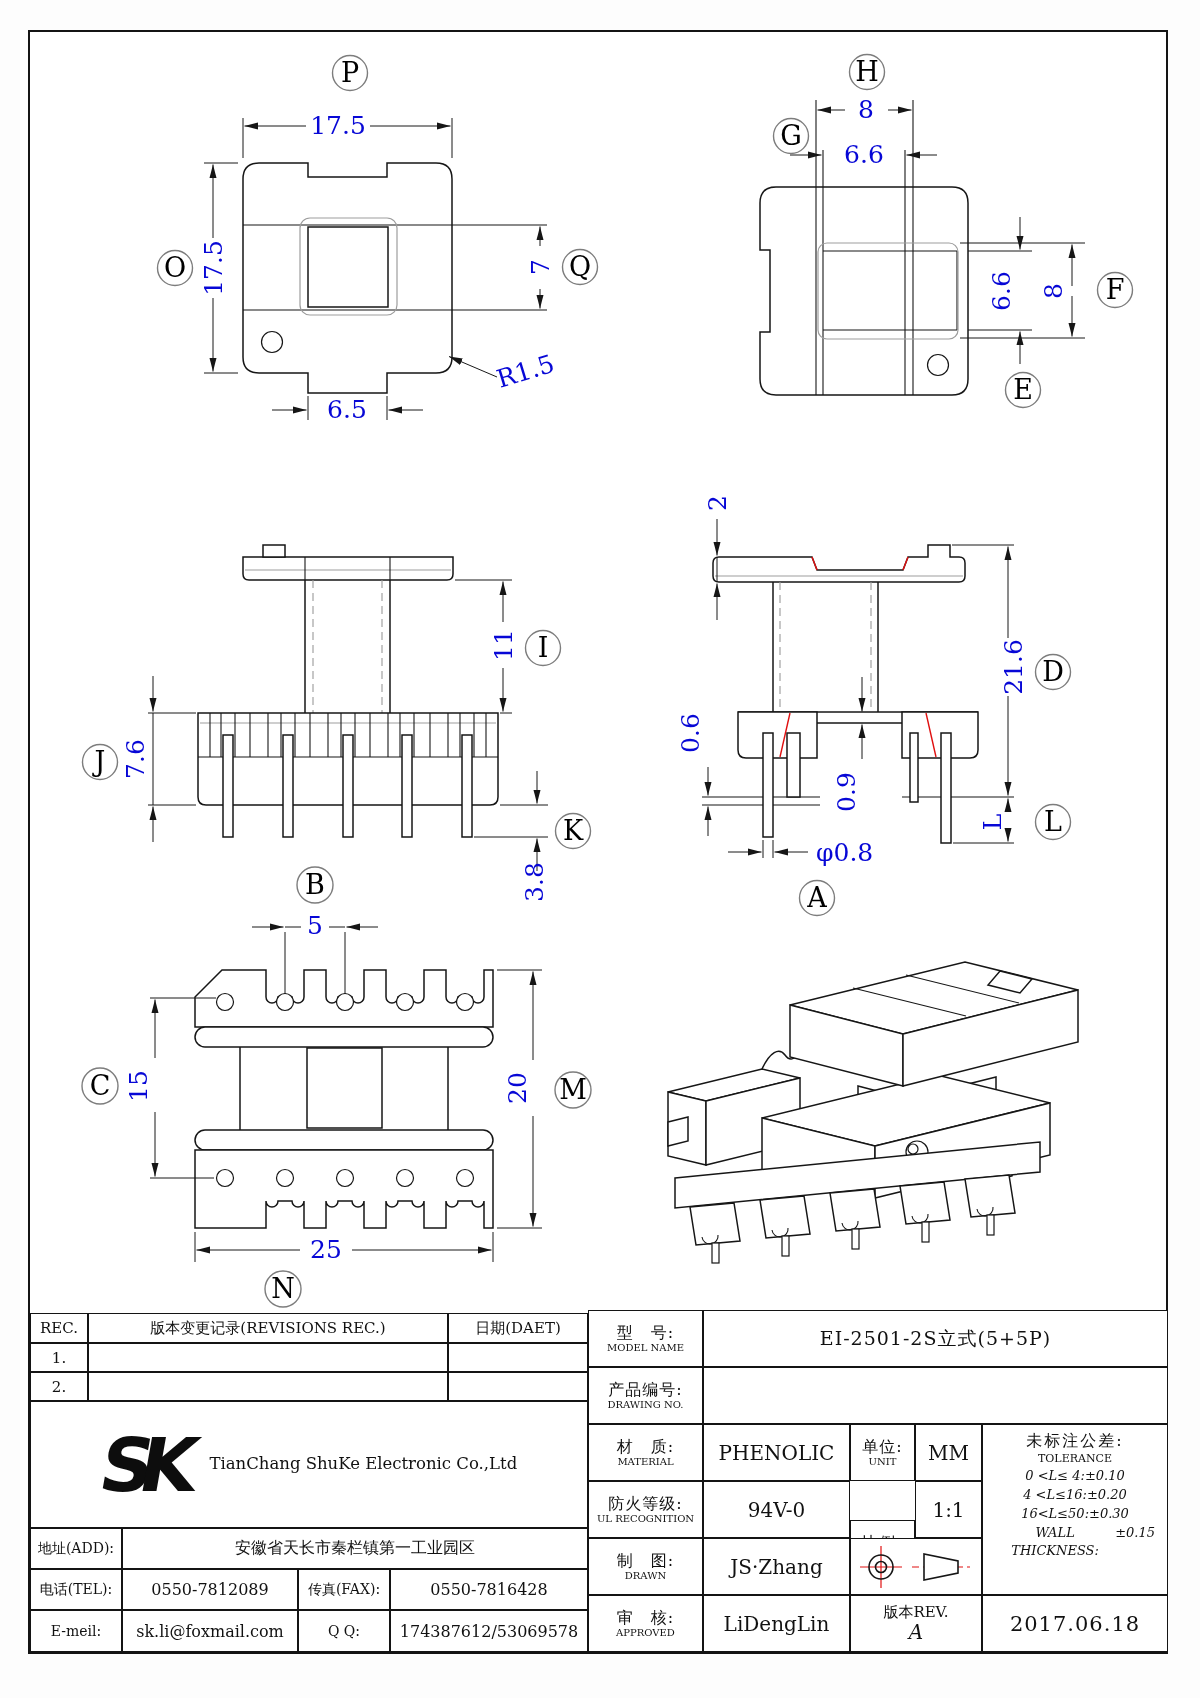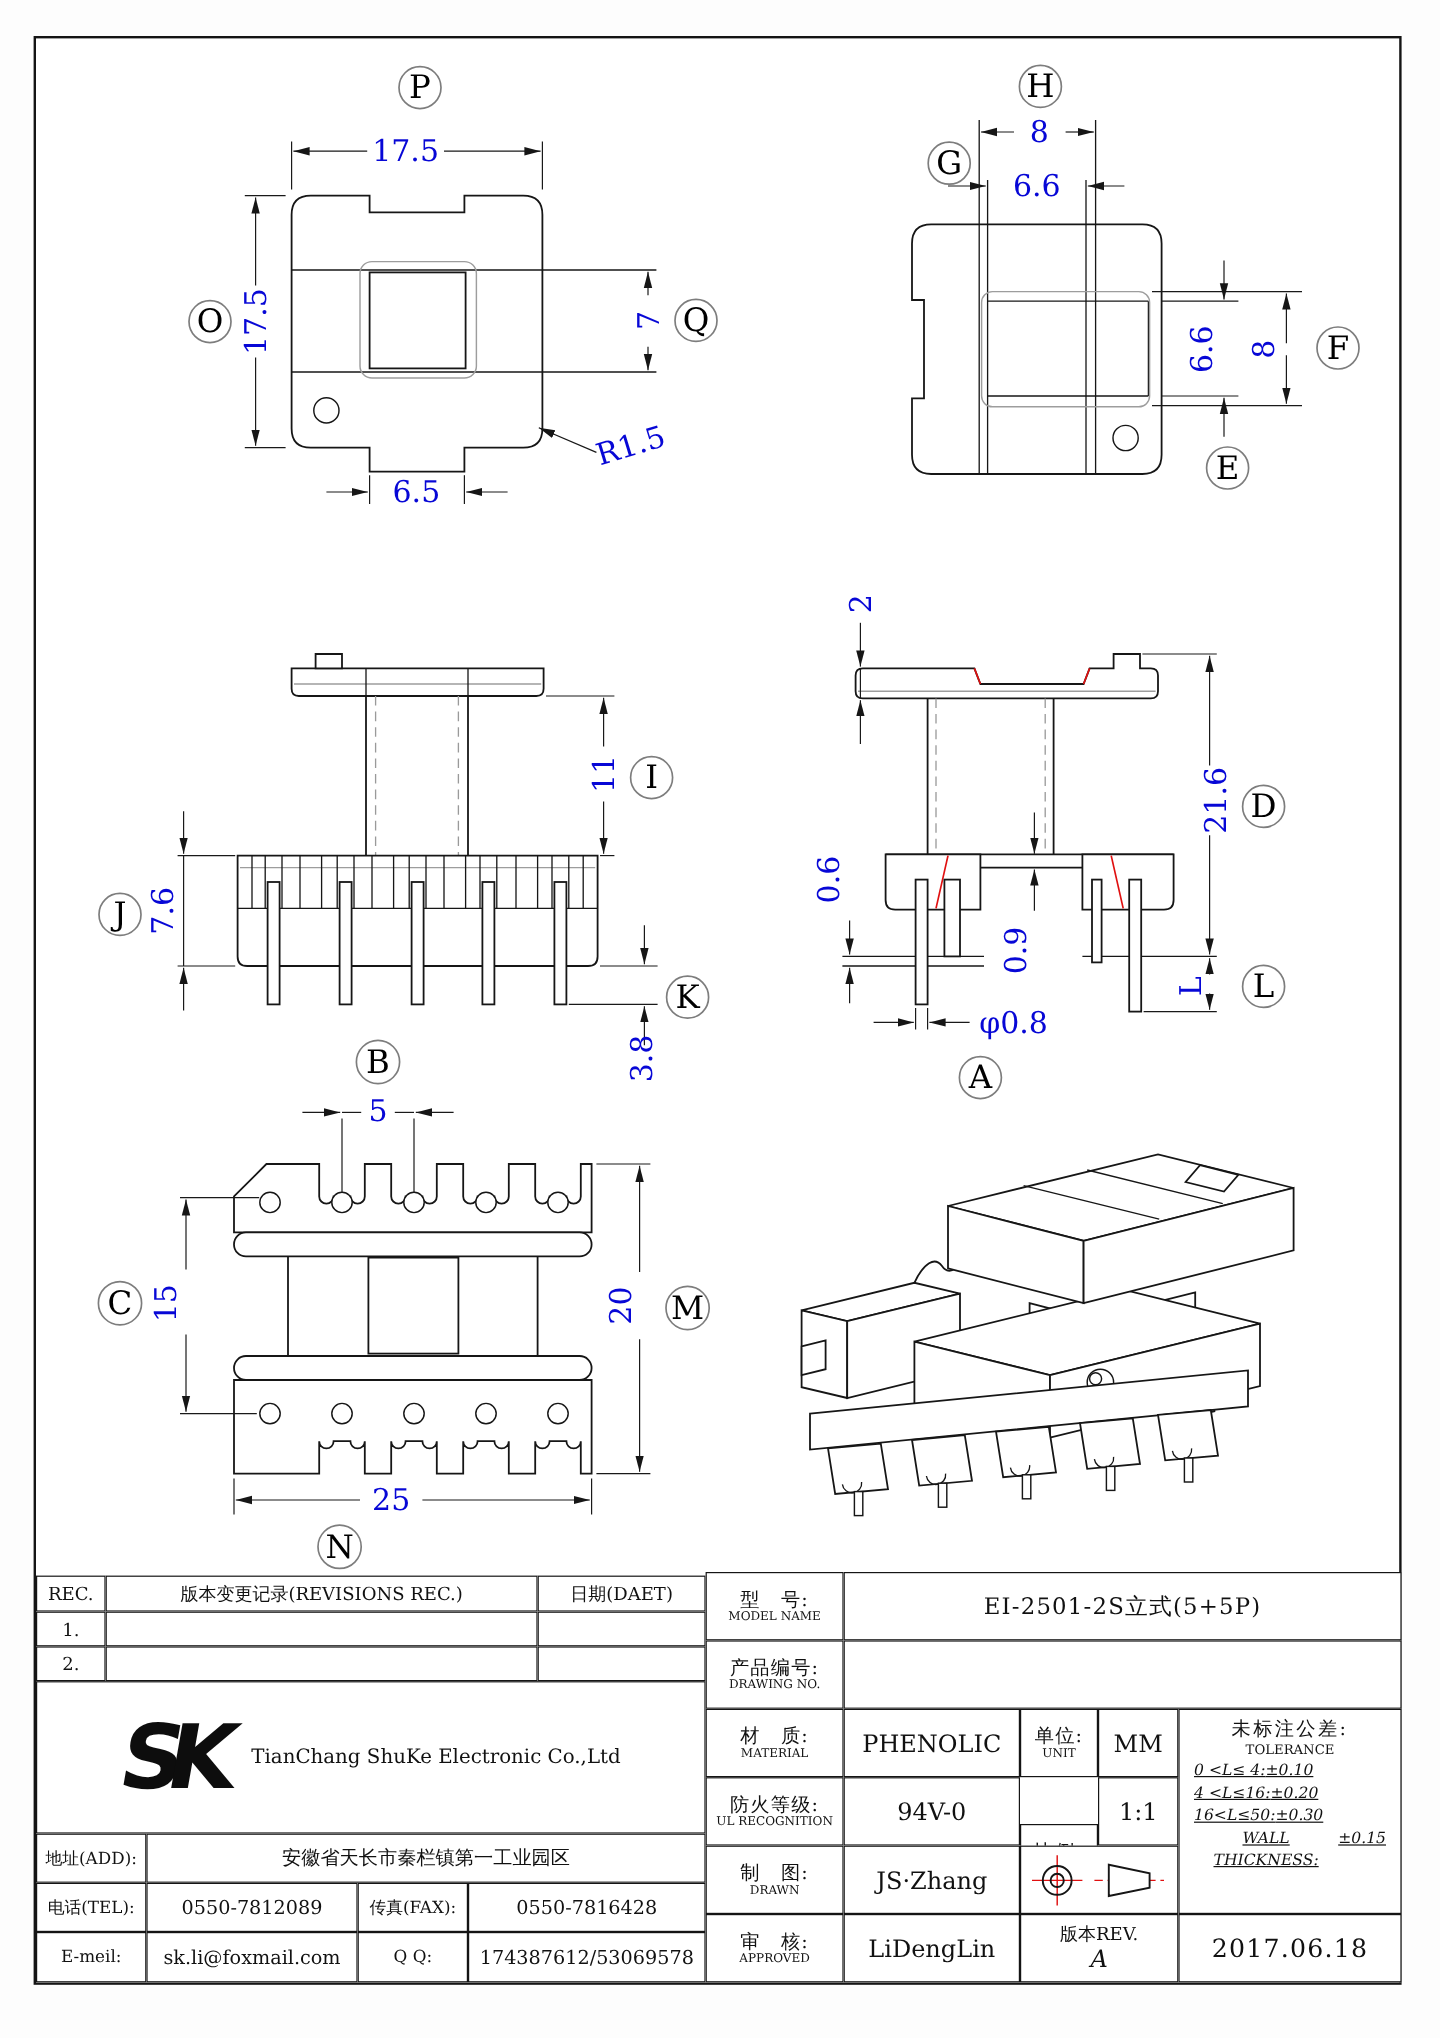--- a/index.html
+++ b/index.html
@@ -25,21 +25,21 @@
   .model{font-size:19px;letter-spacing:1px;}
   .num{font-size:15px;}
   .hdr{font-size:15px;}
   .logo{font-family:"DejaVu Sans",sans-serif;font-weight:bold;font-size:74px;letter-spacing:-14px;transform:skewX(-10deg);color:#0d0d0d;padding-right:26px;}
   .coname{display:flex;flex-direction:column;align-items:center;line-height:1.25;}
   .co-cn{font-size:31px;letter-spacing:3px;}
   .co-en{font-size:16.5px;}
   .tolcell{flex-direction:column;justify-content:flex-start;padding:6px 8px 0 8px;}
   .tol-title{font-size:16px;letter-spacing:2px;}
   .tol-sub{font-size:11px;margin-bottom:2px;}
-  .tolrow{width:100%;display:flex;justify-content:flex-start;font-style:italic;font-size:13px;line-height:1.45;padding:0 4px;box-sizing:border-box;text-decoration:underline;}
+  .tolrow{width:100%;display:flex;justify-content:center;font-style:italic;font-size:13px;line-height:1.45;padding:0 4px;box-sizing:border-box;}
   .revcell{flex-direction:column;line-height:1.1;}
   .rev-a{font-style:italic;font-size:20px;}
   .datecell{font-size:21px;letter-spacing:1px;}
   .ct-label{font-size:14px;}
   .ct-val{font-size:16px;}
 </style>
 </head>
 <body>
 
 <div class="page">

